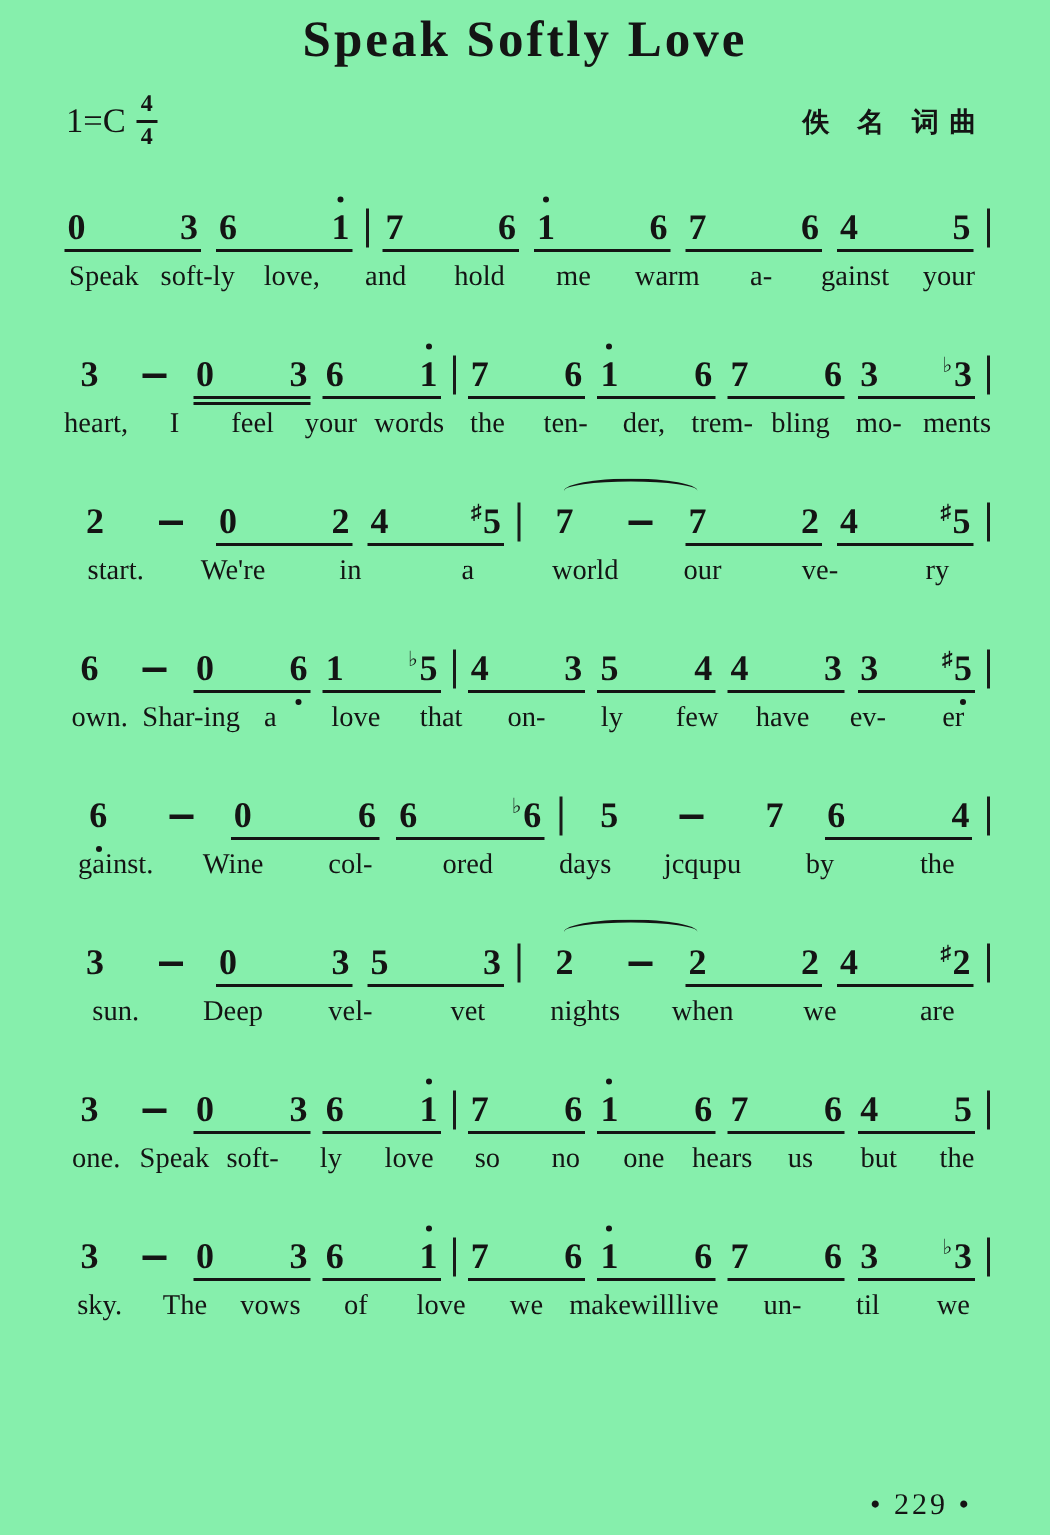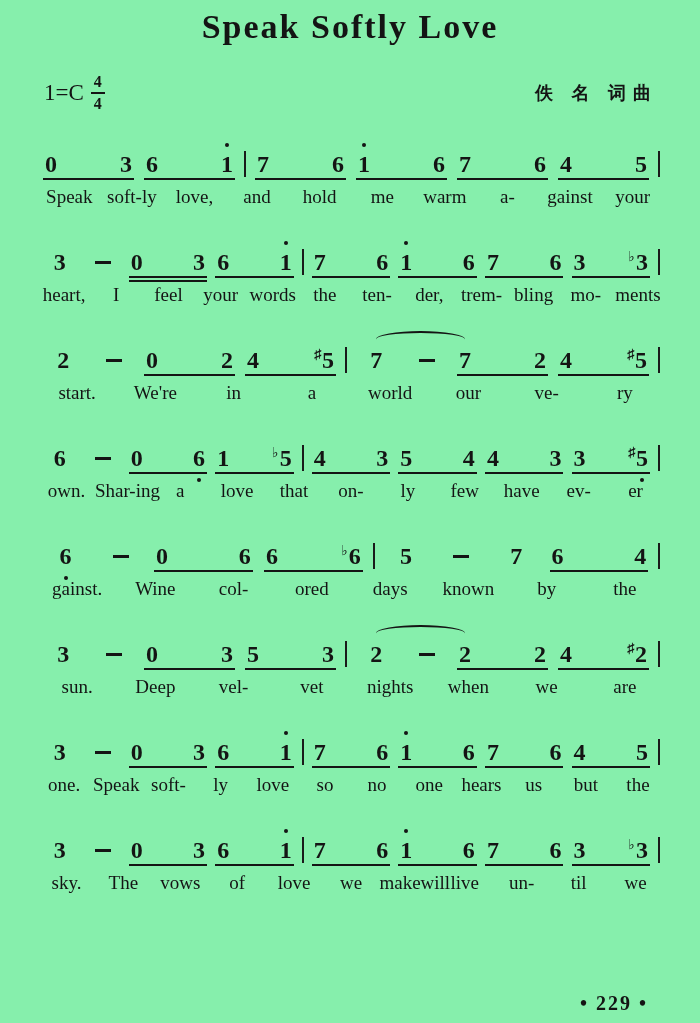--- a/index.html
+++ b/index.html
@@ -1,20 +1,20 @@
 <!DOCTYPE html>
 <html><head>
 <meta charset="utf-8">
 <style>
   html,body{margin:0;padding:0;background:#e8e8e8;}
   .page{width:700px;height:1023px;margin:0 auto;background:#86efac;color:#141414;
         font-family:"Liberation Serif",serif;position:relative;overflow:hidden;}
   .title-en{text-align:center;font-size:34px;font-weight:bold;letter-spacing:2px;padding-top:8px;line-height:1.1;}
   .title-zh{text-align:center;font-size:31px;font-weight:bold;letter-spacing:16px;text-indent:16px;margin-top:8px;line-height:1.15;}
-  .meta{display:flex;justify-content:space-between;align-items:center;margin:24px 42px 0 44px;height:48px;}
+  .meta{display:flex;justify-content:space-between;align-items:center;margin:12px 42px 0 44px;height:48px;}
   .key-sig{font-size:23px;display:flex;align-items:center;gap:7px;font-weight:500;}
   .frac{display:inline-flex;flex-direction:column;align-items:center;font-size:16px;font-weight:bold;line-height:1.15;}
   .frac-num{border-bottom:2px solid #141414;padding:0 3px 1px;}
   .frac-den{padding-top:1px;}
   .credit{font-size:18px;font-weight:bold;letter-spacing:7px;}
   .systems{margin:16px 36px 0 38px;}
   .system{margin-bottom:23px;}
   .notes-row{display:flex;align-items:flex-end;height:50px;position:relative;}
   .tok{display:flex;justify-content:center;align-items:flex-end;flex:1 1 0;min-width:0;}
   .tok-g{flex:2 1 0;}
@@ -30,21 +30,21 @@
   .odot.below{bottom:-12px;}
   .beam{position:absolute;left:-2px;right:-2px;height:2px;background:#141414;bottom:3px;}
   .beam.b2{bottom:-1px;}
   .dash{width:16px;height:3px;background:#141414;margin-bottom:17px;}
   .bar-line{width:2px;height:26px;background:#1a1a1a;margin-bottom:6px;}
   .slur{position:absolute;height:12px;border-top:2.5px solid #141414;
         border-radius:140px 140px 0 0 / 26px 26px 0 0;top:2px;}
   .lyrics-row{display:flex;margin-top:3px;}
   .lyric{flex:1 1 0;min-width:0;text-align:center;font-size:19px;white-space:nowrap;}
   .footer{position:absolute;right:6px;bottom:8px;text-align:right;}
-  .page-num{font-size:20px;font-weight:bold;margin-right:46px;letter-spacing:2px;}
+  .page-num{font-size:20px;font-weight:normal;margin-right:46px;letter-spacing:2px;}
   .watermark{font-family:"Liberation Sans",sans-serif;font-size:24px;color:#2e2e2e;margin-top:1px;}
   .wm-z{font-size:14px;color:#4a4a4a;}
 </style>
 </head>
 <body>
 
 <div class="page">
 
   <div class="title-en">Speak Softly Love</div>
 
@@ -493,21 +493,21 @@
           <div class="tok tok-bar">
             <div class="bar-line"></div>
           </div>
         </div>
         <div class="lyrics-row">
           <span class="lyric">gainst.</span>
           <span class="lyric">Wine</span>
           <span class="lyric">col-</span>
           <span class="lyric">ored</span>
           <span class="lyric">days</span>
-          <span class="lyric">known</span>
+          <span class="lyric">jcqupu</span>
           <span class="lyric">by</span>
           <span class="lyric">the</span>
         </div>
       </div>
       <div class="system">
         <div class="notes-row">
           <div class="tok">
             <span class="note">
               <span class="dg">3</span>
             </span>

